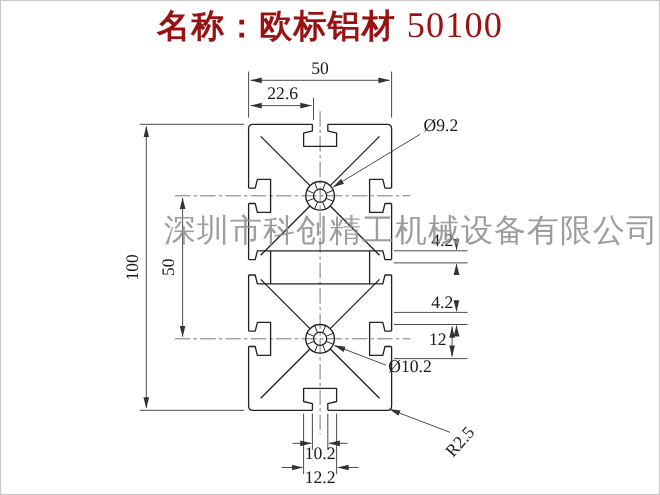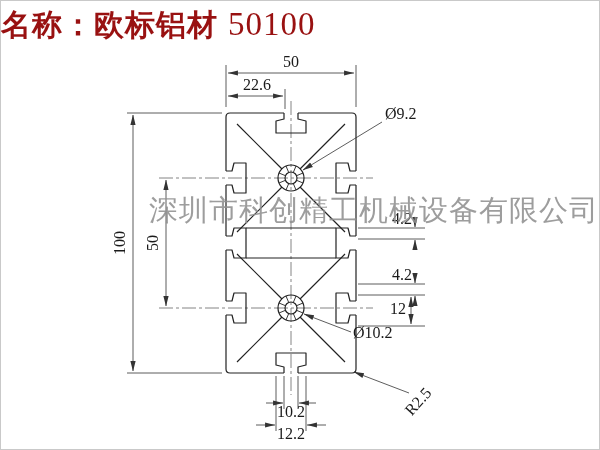--- a/index.html
+++ b/index.html
@@ -2,21 +2,21 @@
 <html style="--title: #991111; --watermark: #909090; --line: #222222; --dim: #333333;"><head>
 <meta charset="utf-8">
 <style>
   html,body{margin:0;padding:0;background:#fff;}
   .canvas{
     position:relative;width:600px;height:450px;background:#fff;
     border:1px solid #c9c9c9;box-sizing:border-box;overflow:hidden;
     font-family:"Liberation Sans",sans-serif;
   }
   .title{
-    position:absolute;top:6px;left:0;width:100%;
+    position:absolute;top:6px;left:0;width:100%;text-align:center;
     color:var(--title,#991111);font-weight:bold;font-size:30px;line-height:34px;
     letter-spacing:1px;z-index:6;white-space:nowrap;
   }
   .title .model{
     font-family:"Liberation Serif",serif;font-weight:400;font-size:33px;margin-left:10px;
   }
   .watermark{
     position:absolute;top:192px;left:0;width:100%;text-align:right;
     color:var(--watermark,#909090);font-size:29px;line-height:34px;font-weight:400;
     letter-spacing:1px;opacity:.88;z-index:5;white-space:nowrap;

